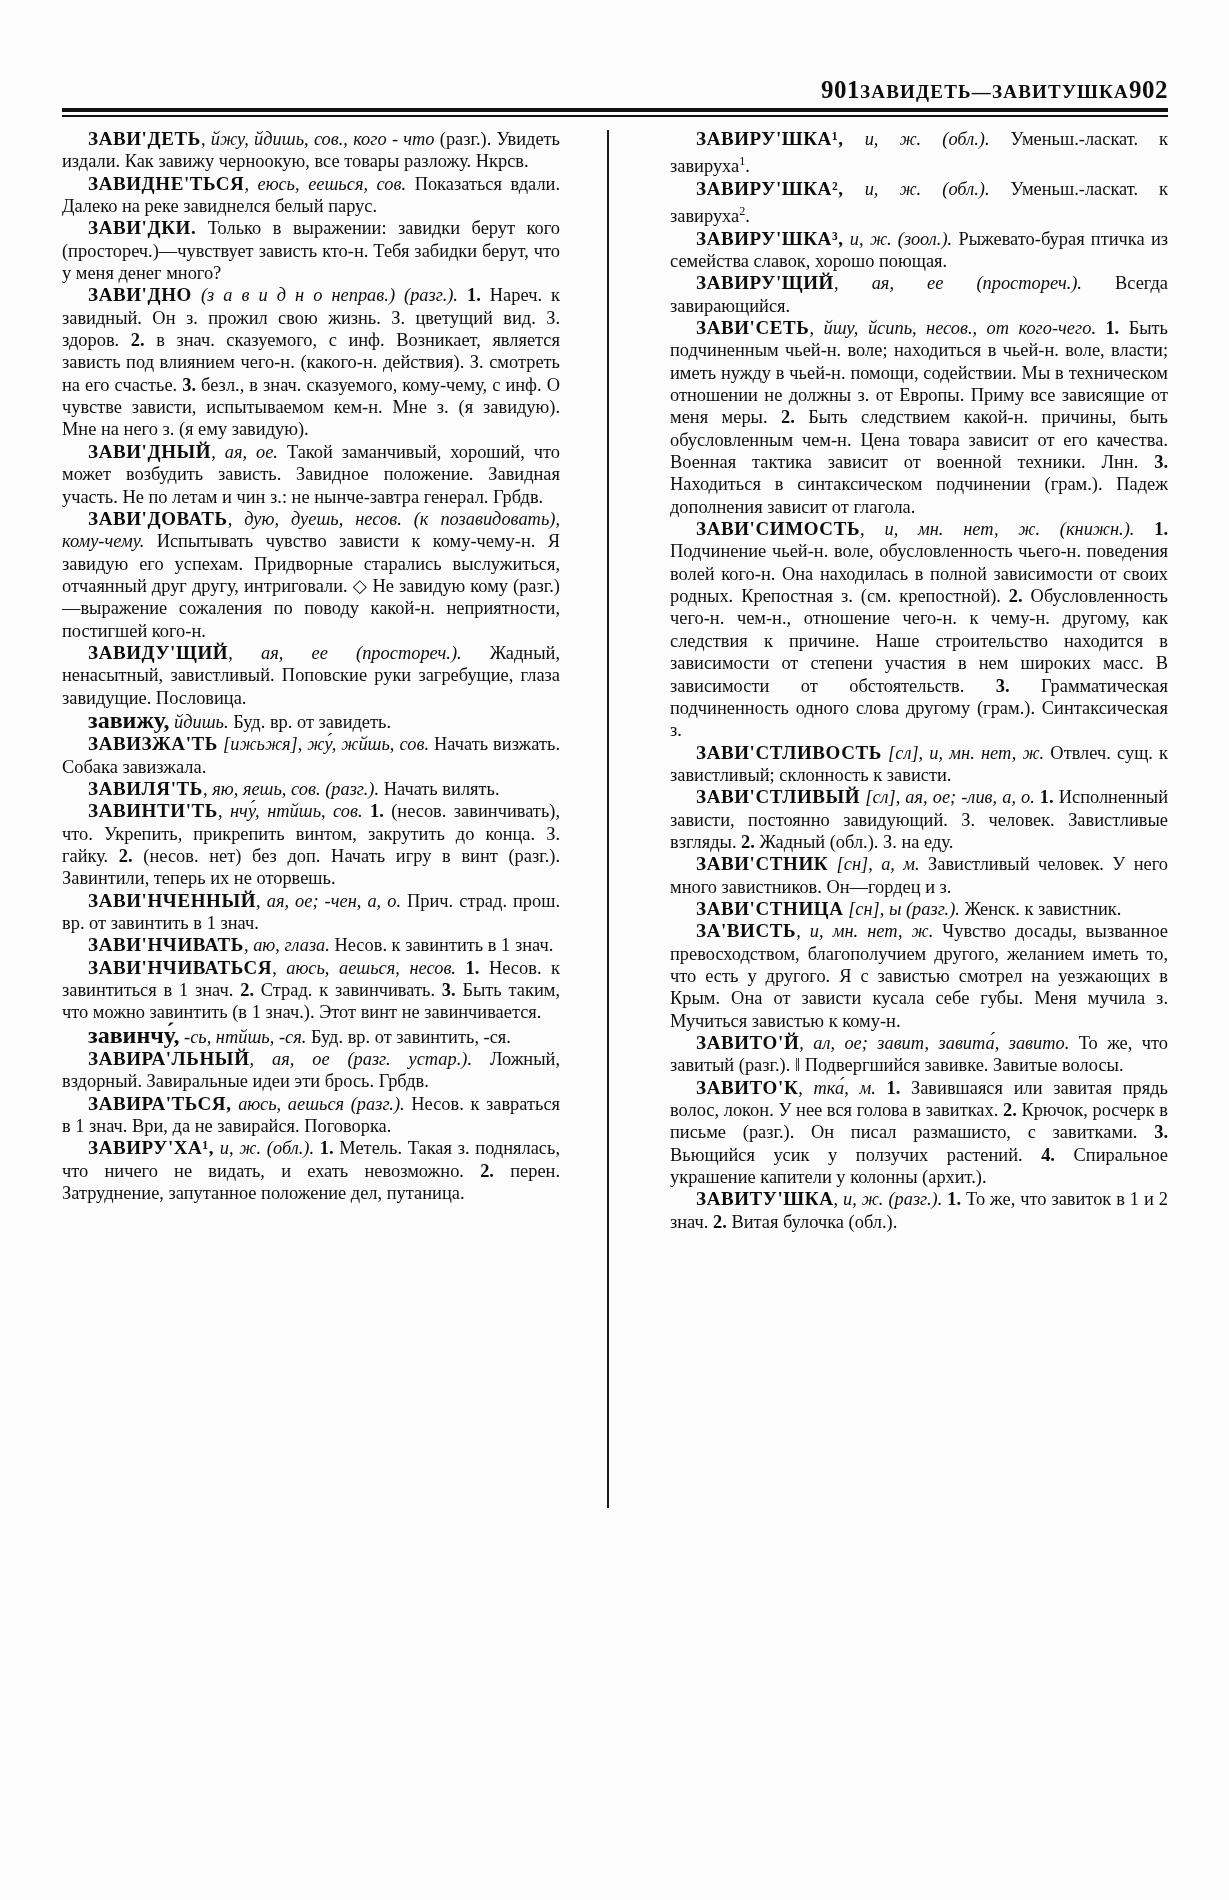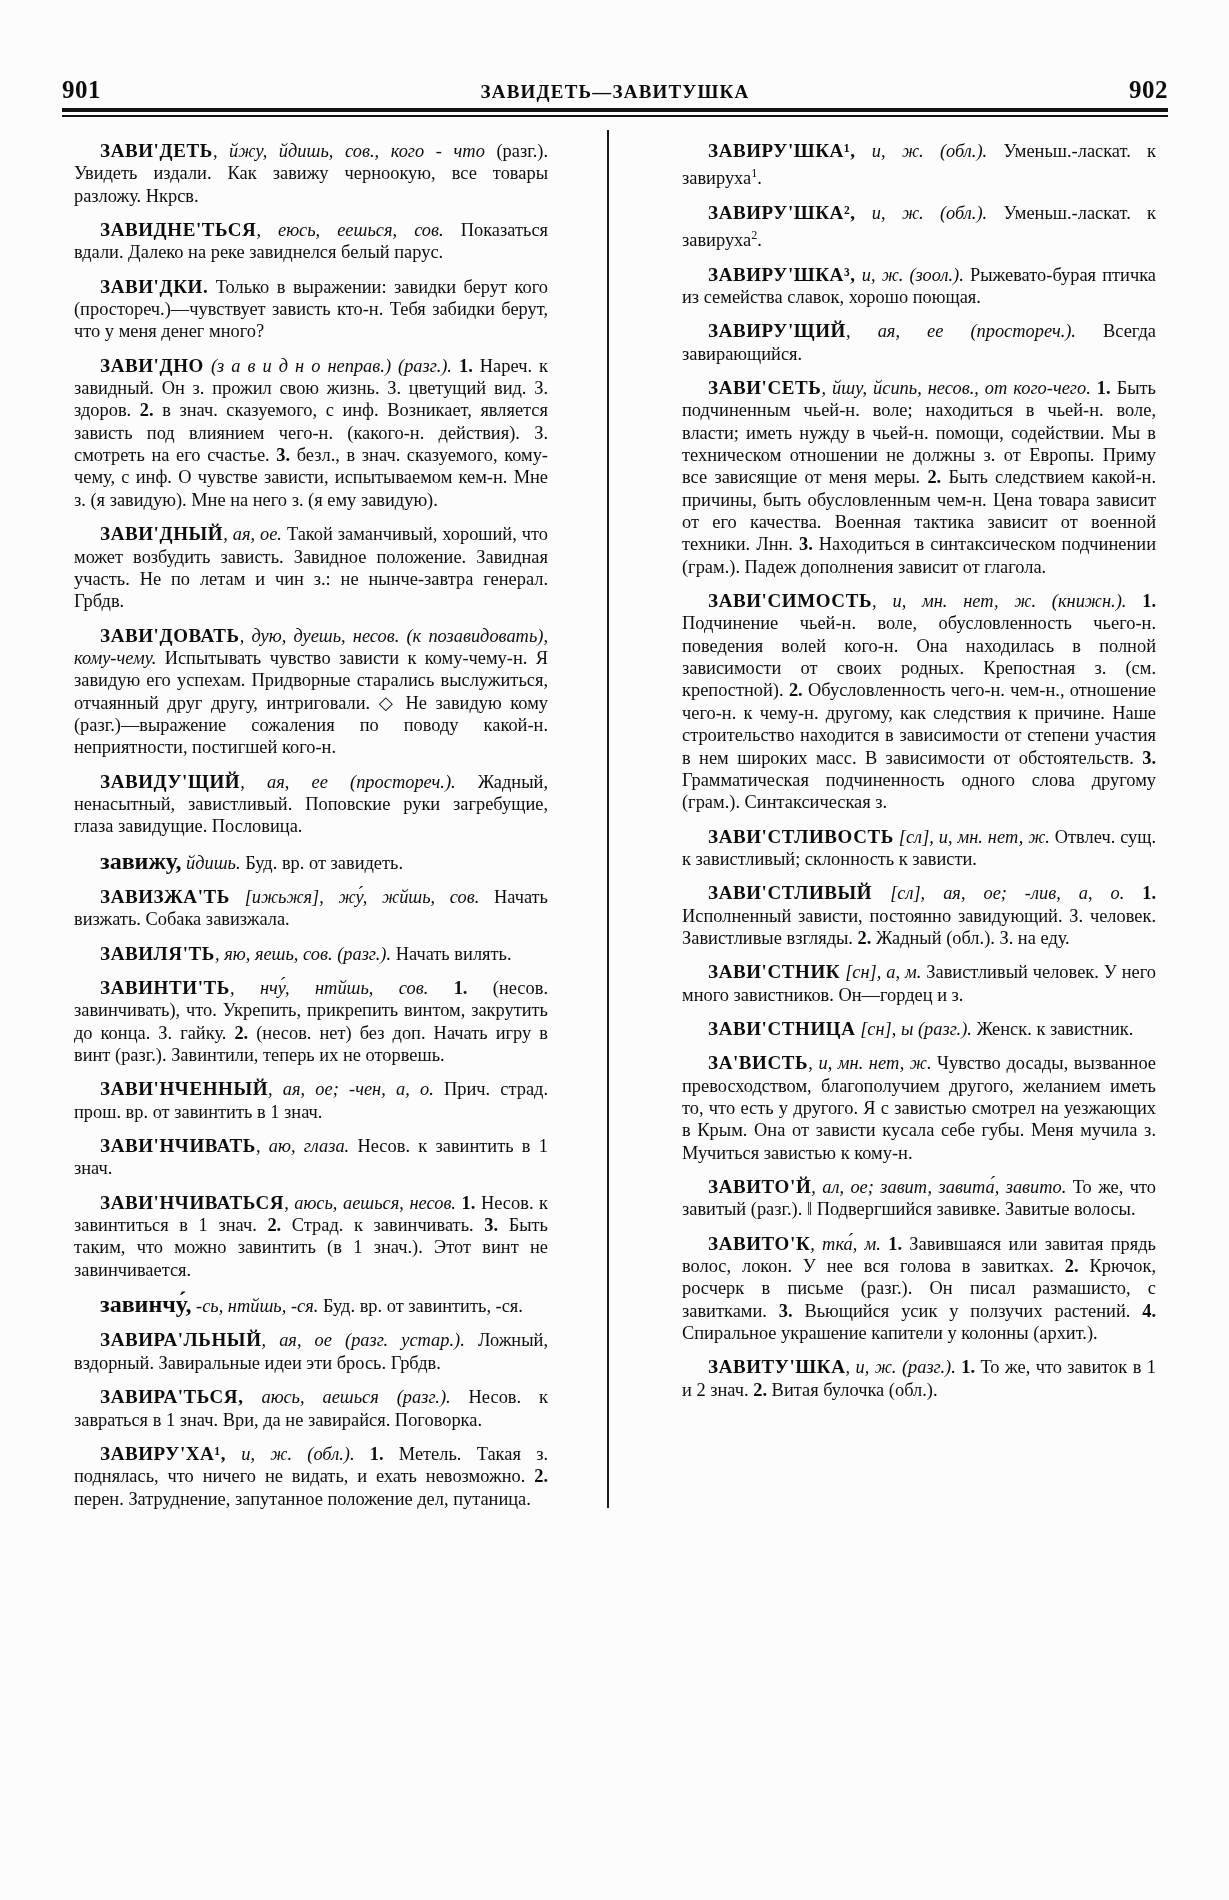--- a/index.html
+++ b/index.html
@@ -24,21 +24,21 @@
   }
   
   .runhead {
     position: absolute;
     left: 62px;
     top: 62px;
     width: 1106px;
     height: 40px;
     display: flex;
     align-items: flex-end;
-    justify-content: space-between;
+    justify-content: flex-end;
   }
   .folio {
     font-weight: bold;
     font-size: 25px;
     letter-spacing: 0.5px;
     line-height: 1;
   }
   .runhead-title {
     font-weight: bold;
     font-size: 19px;
@@ -87,21 +87,21 @@
     display: flex;
     justify-content: center;
   }
   .gutter-rule {
     width: 2px;
     height: 1378px;
     background: #1a1a1a;
     margin-top: 2px;
   }
   p.entry {
-    margin: 12px;
+    margin: 0;
     text-indent: 26px;
   }
   .hw {
     font-weight: bold;
     letter-spacing: 0.6px;
     font-size: 19px;
   }
   .hw-sm {
     font-weight: bold;
     font-size: 24px;

